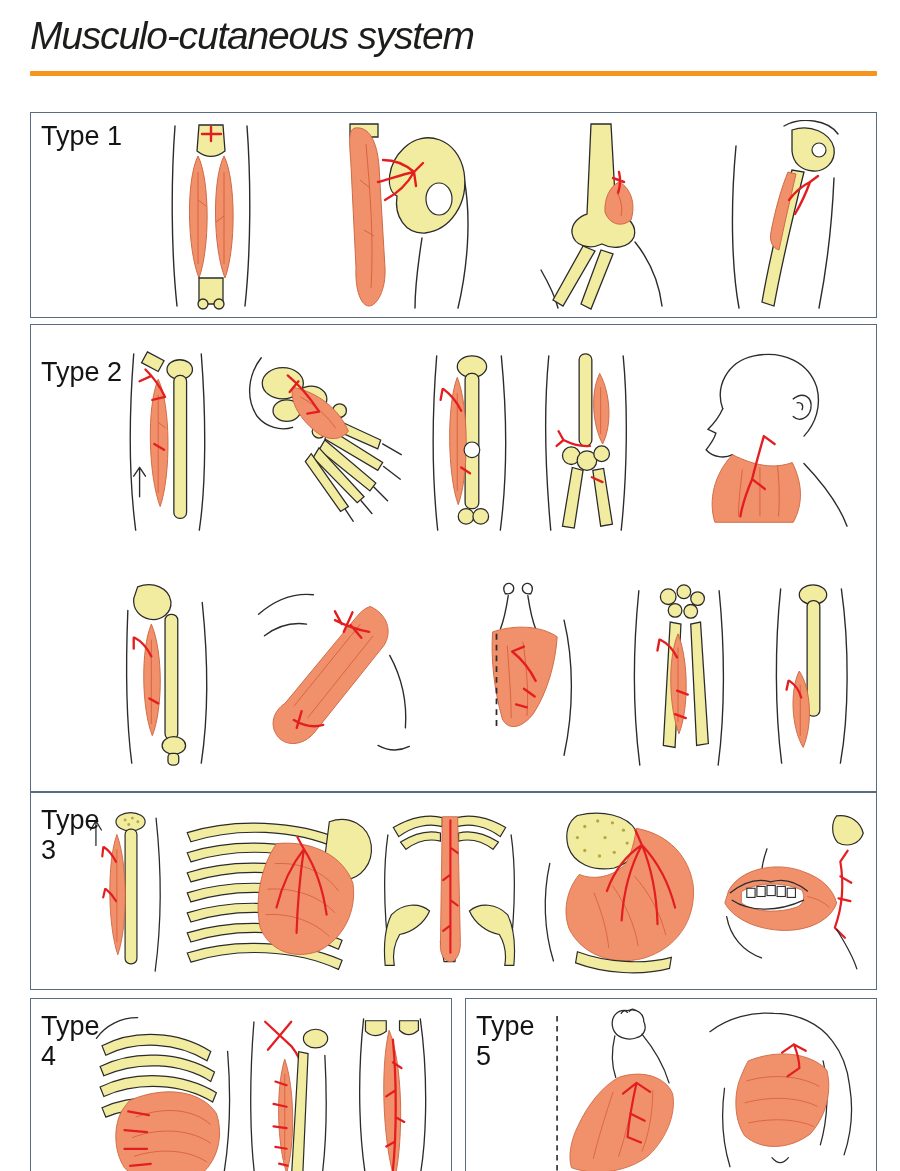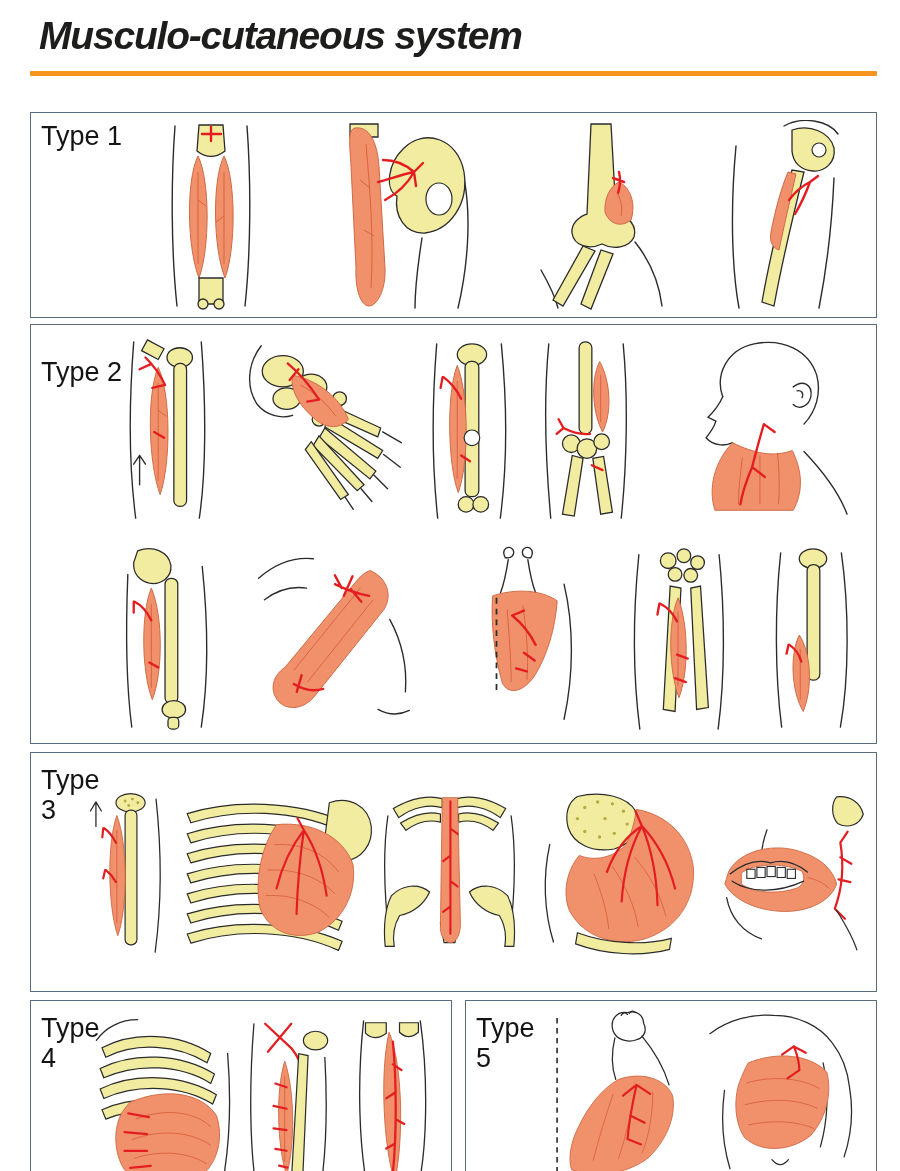--- a/index.html
+++ b/index.html
@@ -1,27 +1,27 @@
 <!DOCTYPE html>
 <html style="--divider: #F7941D; --panel-border: #5A6D80; --bone: #F2ECA0; --muscle: #F0916C; --artery: #E41E20; --outline: #2B2B2B;"><head>
 <meta charset="utf-8">
 <style>
 *{box-sizing:border-box;margin:0;padding:0}
 html,body{background:#fff}
 body{width:900px;height:1171px;font-family:"Liberation Sans",sans-serif;overflow:hidden}
 .page{width:900px;height:1171px;padding:14px 23px 12px 30px;background:#fff;position:relative}
-.page-title{font-style:italic;font-weight:bold;font-size:39px;letter-spacing:-1.2px;color:#1d1d1b;margin:2px 9px 14px;line-height:1.05}
+.page-title{font-style:italic;font-weight:normal;font-size:39px;letter-spacing:-1.2px;color:#1d1d1b;margin:2px 0 14px;line-height:1.05}
 .title-rule{height:5px;background:var(--divider,#F7941D);margin-bottom:36px;border-radius:1px}
 .panel{position:relative;border:1.6px solid var(--panel-border,#5a6d80);background:#fff}
 .panel-label{position:absolute;font-size:27px;color:#141414;left:10px;z-index:3;line-height:1.12}
 .panel--t1{height:206px;margin-bottom:6px}
 .panel--t1 .panel-label{top:8px}
-.panel--t2{height:420px;margin-bottom:8px}
+.panel--t2{height:468px;}
 .panel--t2 .panel-label{top:32px}
-.panel--t3{height:240px;margin-bottom:8px}
+.panel--t3{height:198px;margin-bottom:8px}
 .narrow .panel-label{top:12px;width:62px}
 .bottom-row{display:flex;gap:13px}
 .panel--t4{width:430px;height:210px}
 .panel--t5{flex:1;height:186px}
 .figs{display:flex;align-items:center;justify-content:space-between;height:100%}
 .figs--t1{padding:6px 34px 6px 122px}
 .figcol{display:flex;flex-direction:column;height:100%}
 .figrow{flex:1;display:flex;align-items:center;justify-content:space-between;padding:3px 14px 3px 86px}
 .figs--t3{padding:4px 10px 4px 54px}
 .figs--t4{padding:4px 8px 4px 56px}

